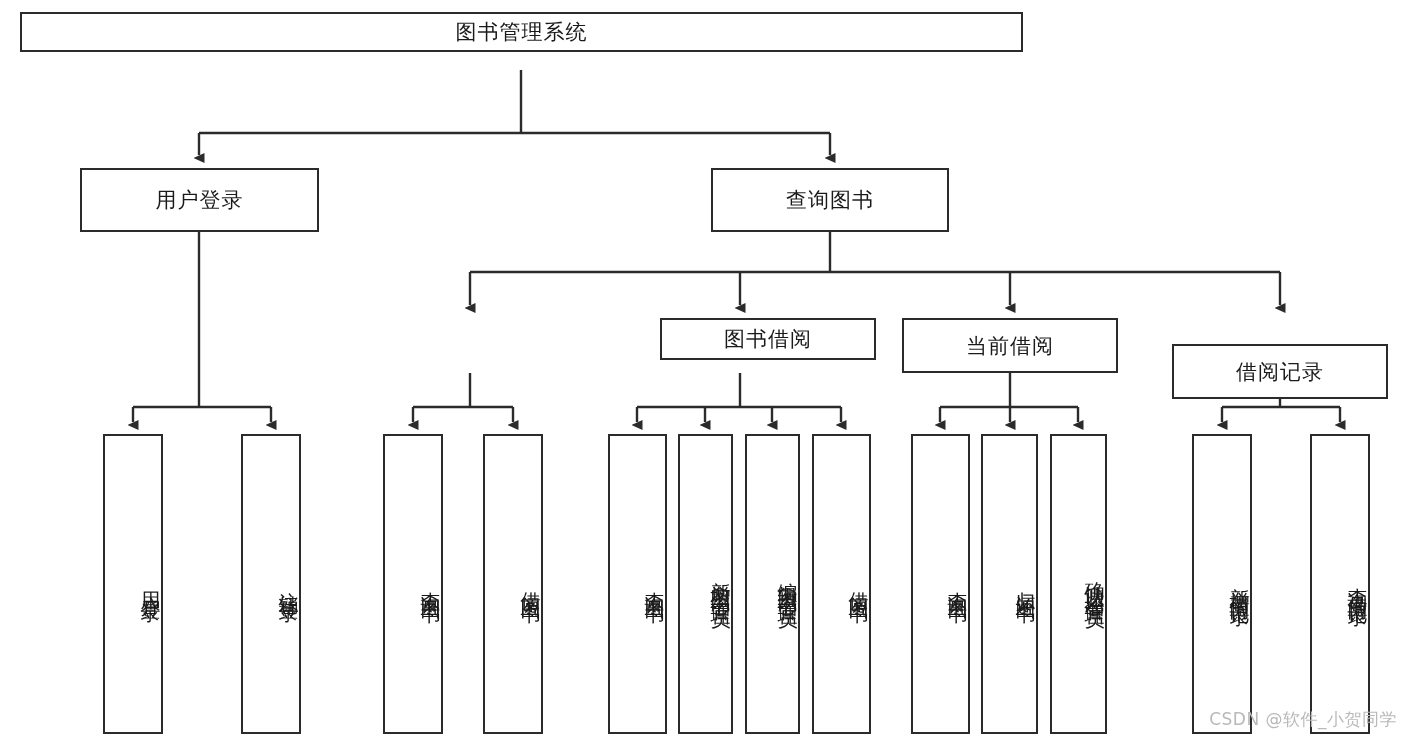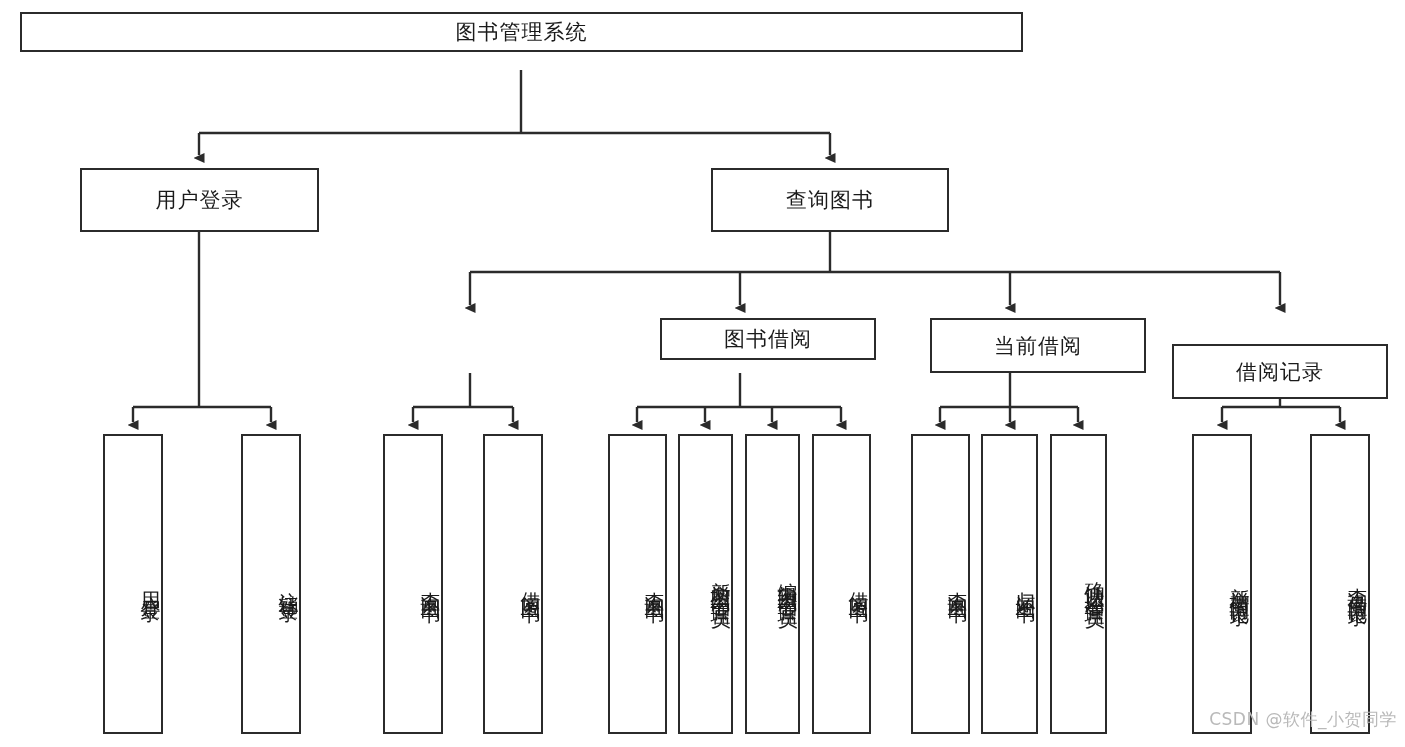--- a/index.html
+++ b/index.html
@@ -128,21 +128,21 @@
   <div class="node h" style="left:80px; top:168px; width:239px; height:64px;">
     <span>用户登录</span>
   </div>
   <div class="node h" style="left:711px; top:168px; width:238px; height:64px;">
     <span>查询图书</span>
   </div>
 
   <div class="node h" style="left:632px; top:318px; width:216px; height:42px;margin-left:28px;">
     <span>图书借阅</span>
   </div>
-  <div class="node h" style="left:930px; top:318px; width:216px; height:55px;">
+  <div class="node h" style="left:902px; top:318px; width:216px; height:55px;">
     <span>当前借阅</span>
   </div>
   <div class="node h" style="left:1172px; top:318px; width:216px; height:55px;margin-top:26px;">
     <span>借阅记录</span>
   </div>
 
   <div class="node v" style="left:103px; top:434px; width:60px; height:300px;">
     <span class="vtext">用户登录</span>
   </div>
   <div class="node v" style="left:241px; top:434px; width:60px; height:300px;">

